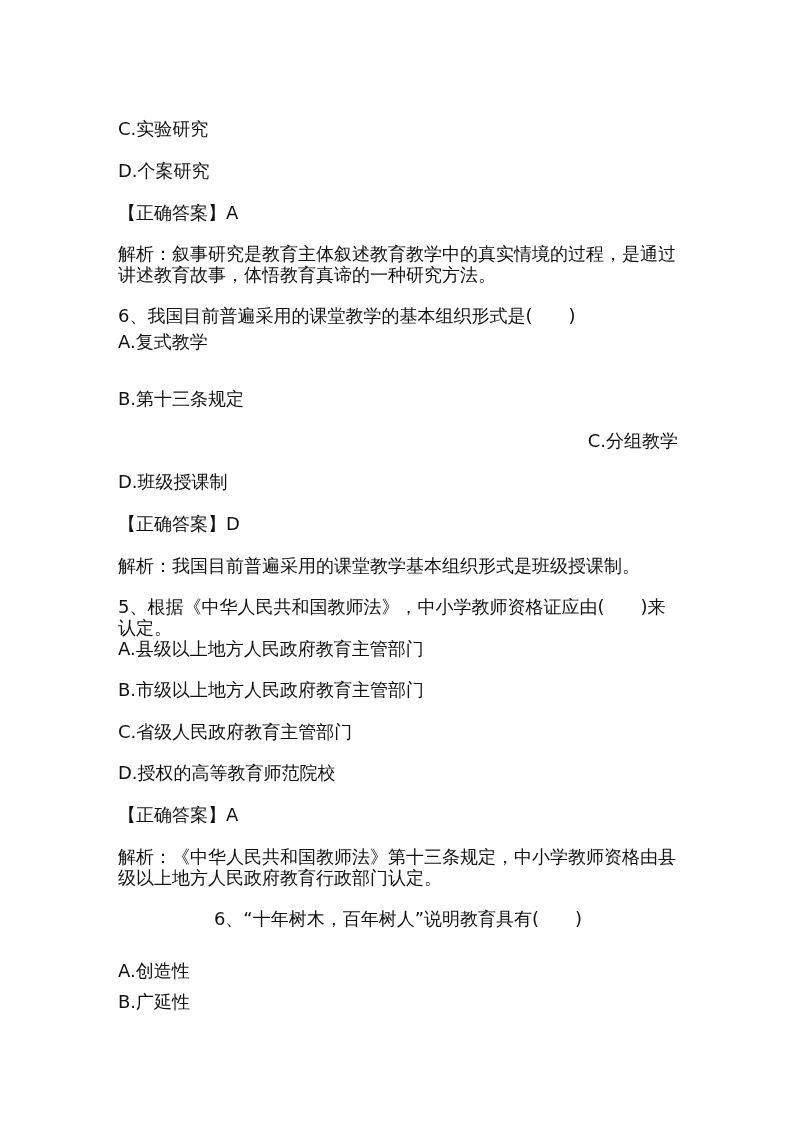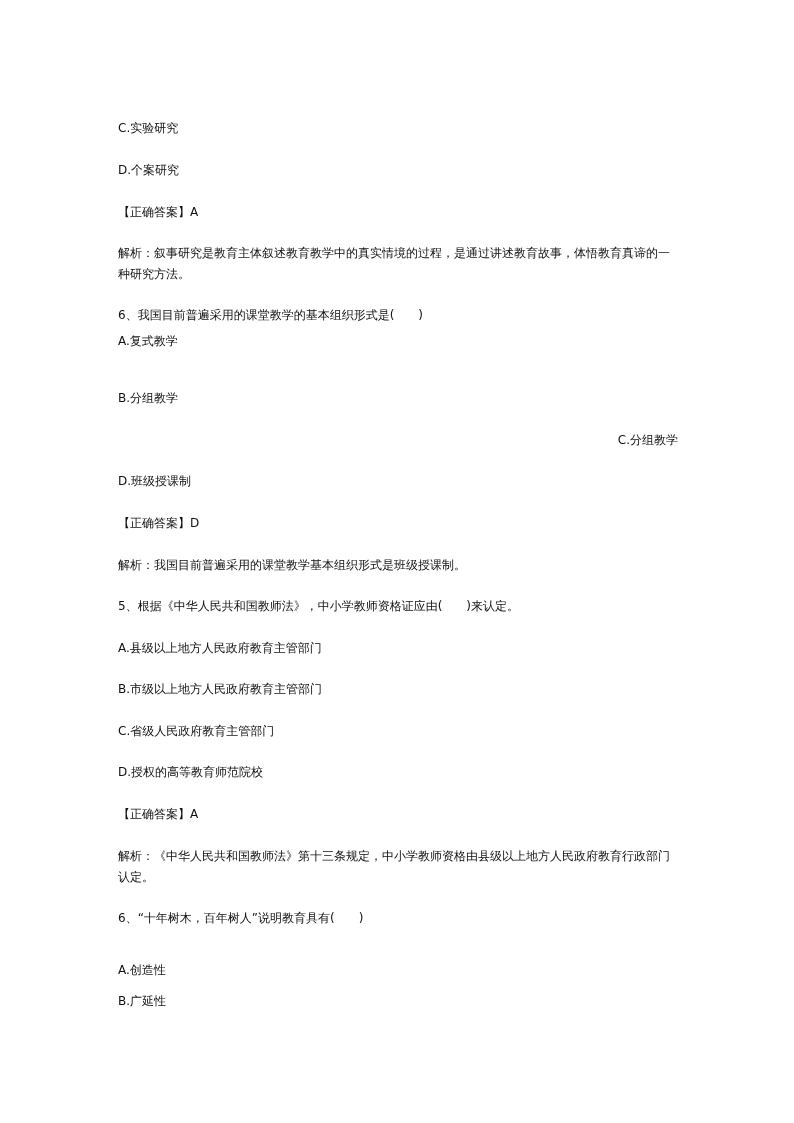--- a/index.html
+++ b/index.html
@@ -1,37 +1,37 @@
 <!DOCTYPE html>
 <html><head>
 <meta charset="utf-8">
 <style>
   html, body { margin:0; padding:0; background:#ffffff; }
   body { width:794px; height:1123px; position:relative; overflow:hidden;
          font-family: "DejaVu Sans", "Liberation Sans", sans-serif; color:#111; }
-  .line { position:absolute; left:118px; width:560px; font-size:12px; line-height:21px; white-space:pre-wrap; }
+  .line { position:absolute; left:118px; width:560px; font-size:18px; line-height:21px; white-space:pre-wrap; }
 </style>
 </head>
 <body>
 
 <div id="doc">
     <div class="line" style="top: 118px;">C.实验研究</div>
     <div class="line" style="top: 160px;">D.个案研究</div>
     <div class="line" style="top: 202px;">【正确答案】A</div>
     <div class="line" style="top: 243px;">解析：叙事研究是教育主体叙述教育教学中的真实情境的过程，是通过讲述教育故事，体悟教育真谛的一种研究方法。</div>
     <div class="line" style="top: 305px;">6、我国目前普遍采用的课堂教学的基本组织形式是(　　)</div>
     <div class="line" style="top: 331px;">A.复式教学</div>
-    <div class="line" style="top: 388px;">B.分组教学</div>
+    <div class="line" style="top: 388px;">B.第十三条规定</div>
     <div class="line" style="top: 430px; text-align: right;">C.分组教学</div>
     <div class="line" style="top: 471px;">D.班级授课制</div>
     <div class="line" style="top: 513px;">【正确答案】D</div>
     <div class="line" style="top: 555px;">解析：我国目前普遍采用的课堂教学基本组织形式是班级授课制。</div>
     <div class="line" style="top: 596px;">5、根据《中华人民共和国教师法》，中小学教师资格证应由(　　)来认定。</div>
     <div class="line" style="top: 638px;">A.县级以上地方人民政府教育主管部门</div>
     <div class="line" style="top: 679px;">B.市级以上地方人民政府教育主管部门</div>
     <div class="line" style="top: 721px;">C.省级人民政府教育主管部门</div>
     <div class="line" style="top: 762px;">D.授权的高等教育师范院校</div>
     <div class="line" style="top: 804px;">【正确答案】A</div>
     <div class="line" style="top: 846px;">解析：《中华人民共和国教师法》第十三条规定，中小学教师资格由县级以上地方人民政府教育行政部门认定。</div>
-    <div class="line" style="top: 908px;">6、“十年树木，百年树人”说明教育具有(　　)</div>
+    <div class="line" style="top: 908px; text-align: center;">6、“十年树木，百年树人”说明教育具有(　　)</div>
     <div class="line" style="top: 960px;">A.创造性</div>
     <div class="line" style="top: 991px;">B.广延性</div>
   </div>
 
 </body></html>

